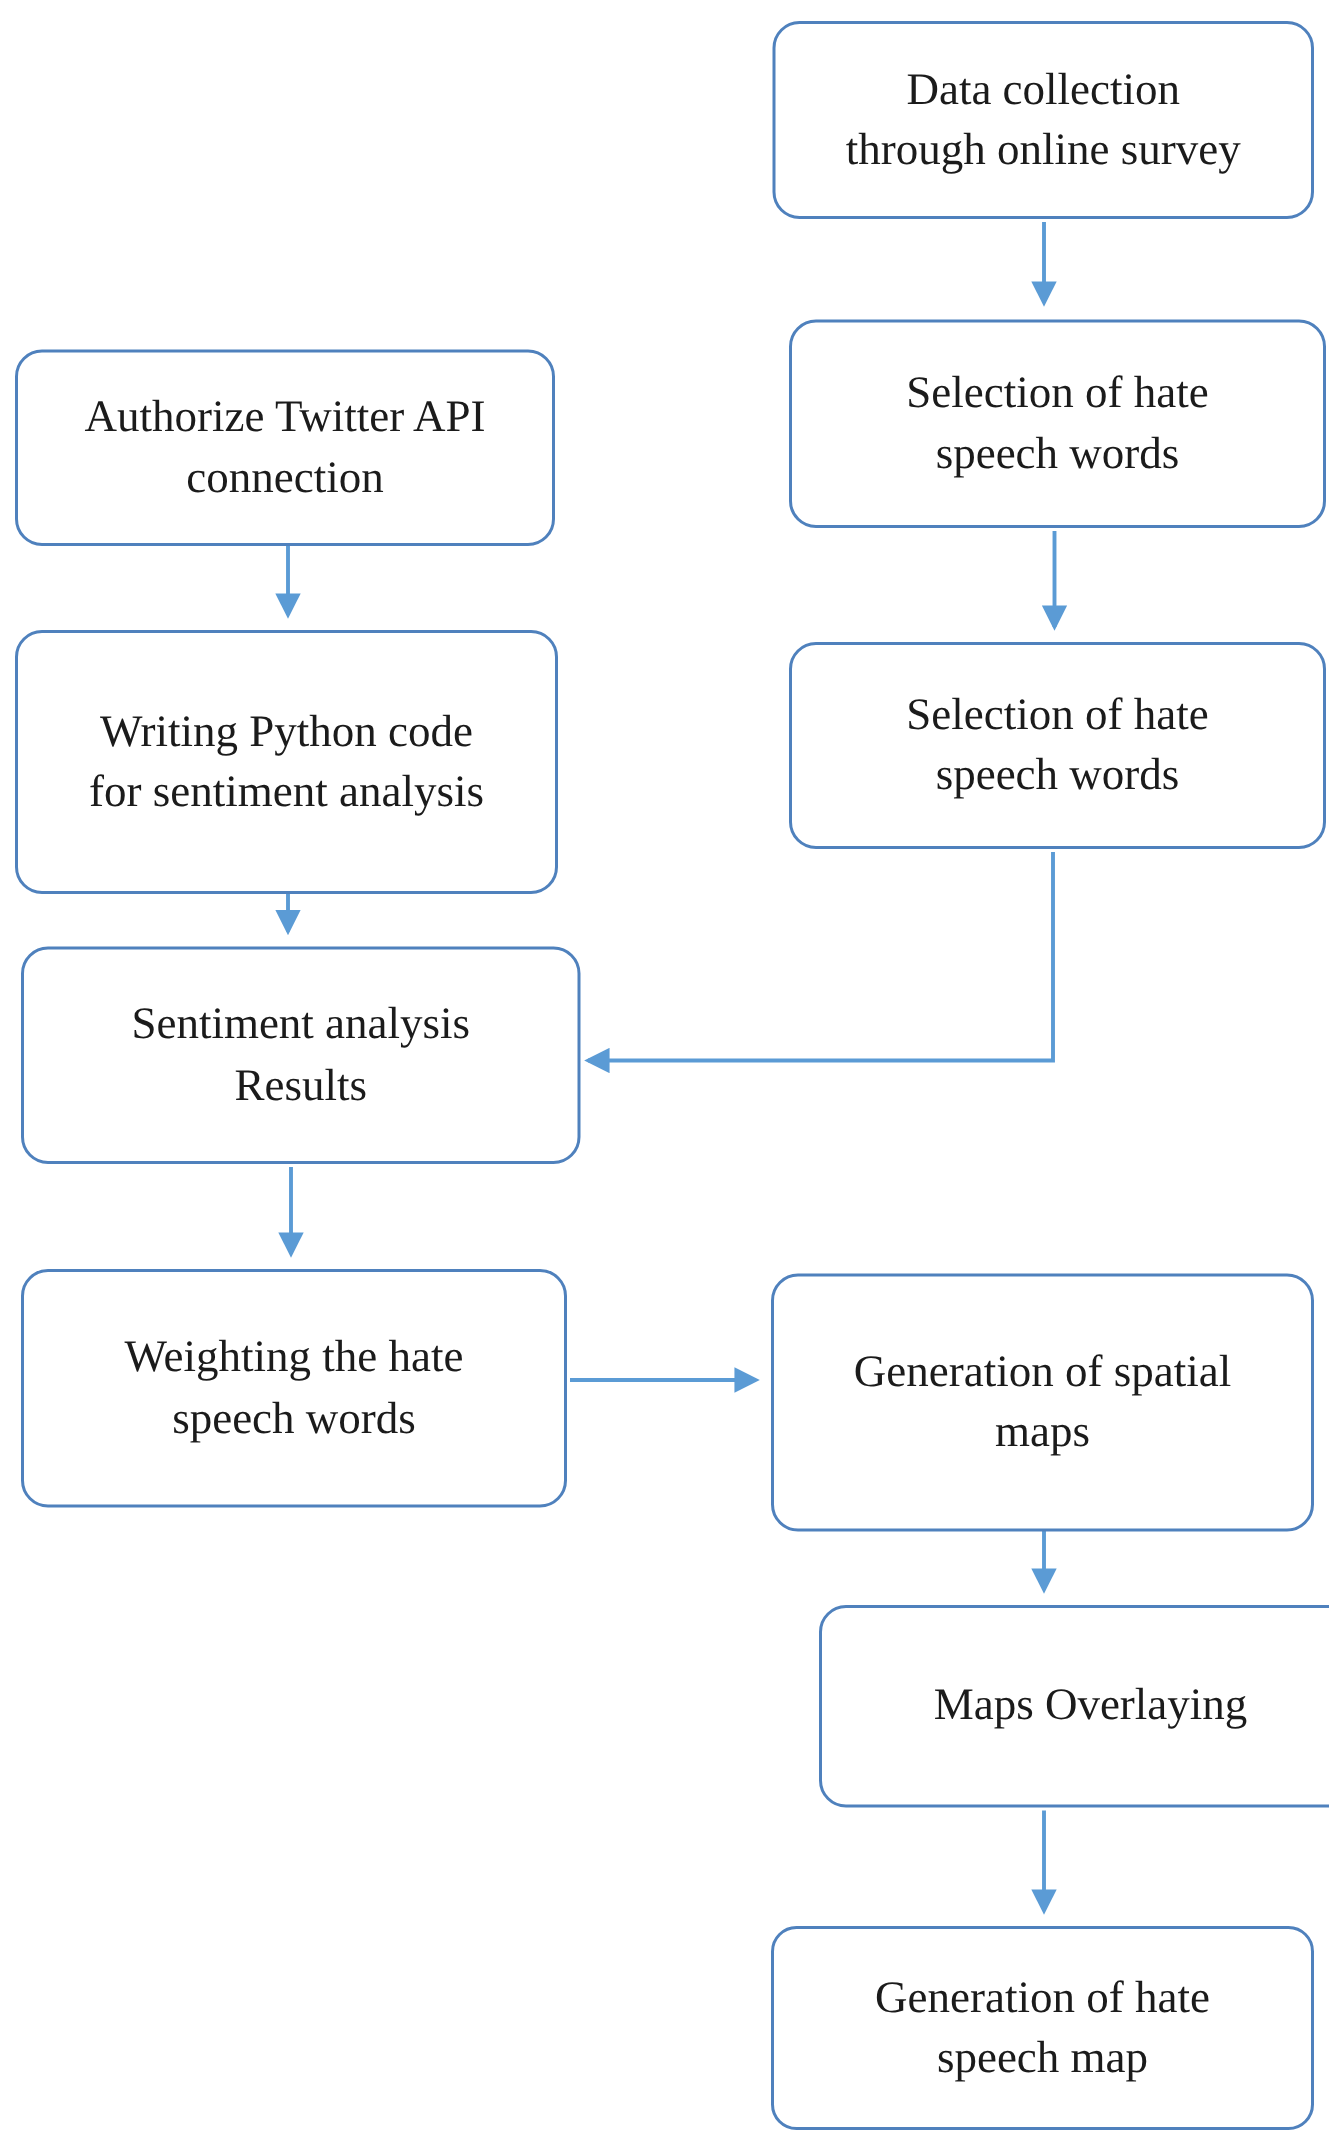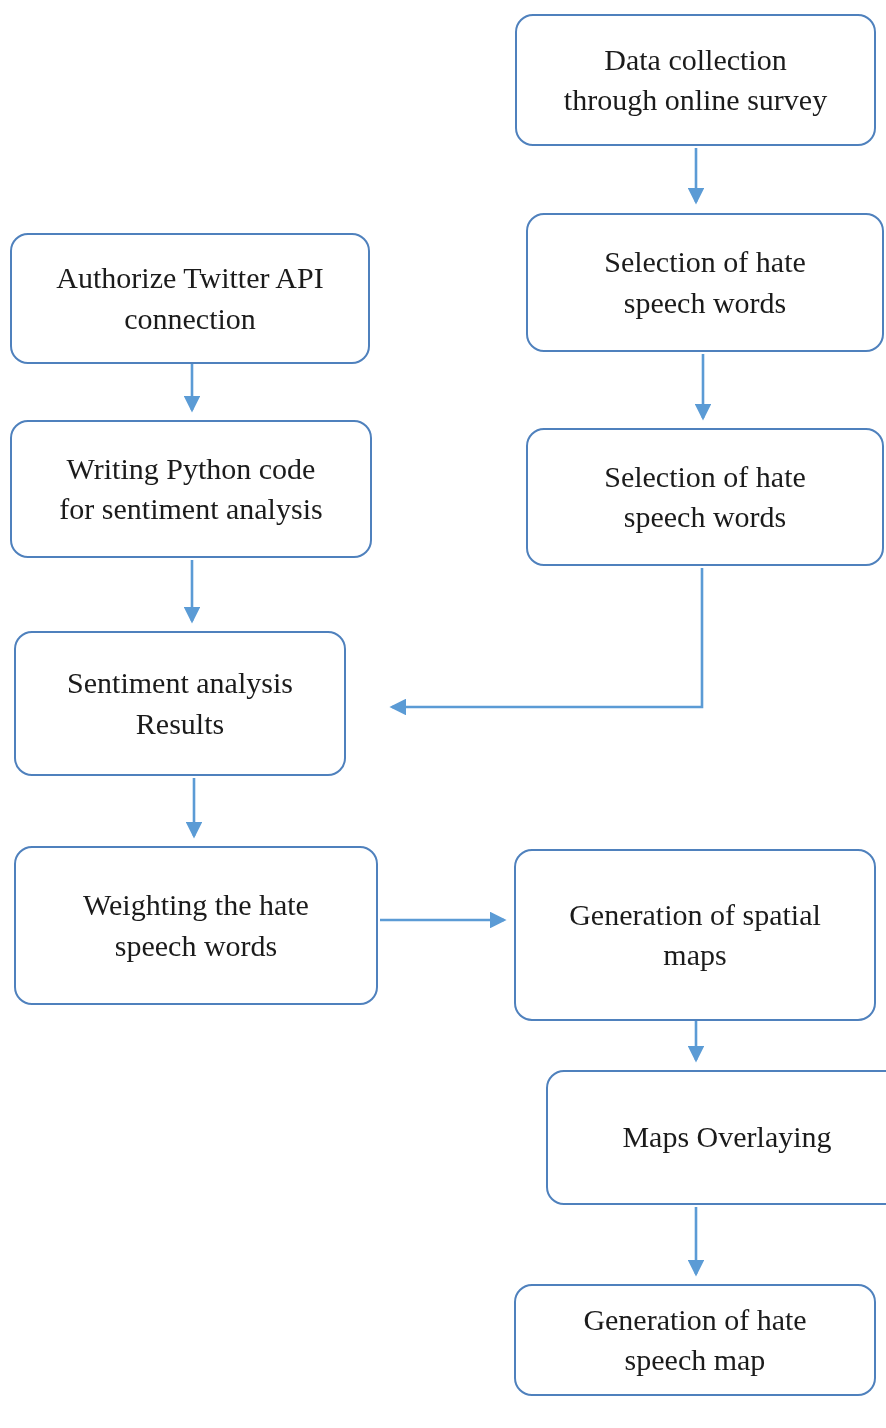--- a/index.html
+++ b/index.html
@@ -95,42 +95,42 @@
   <div class="node" style="left:526px; top:428px; width:358px; height:138px;">
     <span class="label">Selection of hate
 speech words</span>
   </div>
 
   <div class="node" style="left:10px; top:205px; width:360px; height:131px;margin-top:28px;">
     <span class="label">Authorize Twitter API
 connection</span>
   </div>
 
-  <div class="node" style="left:10px; top:420px; width:362px; height:138px;">
+  <div class="node" style="left:10px; top:420px; width:362px; height:176px;">
     <span class="label">Writing Python code
 for sentiment analysis</span>
   </div>
 
-  <div class="node" style="left:14px; top:631px; width:332px; height:145px;">
+  <div class="node" style="left:14px; top:631px; width:373px; height:145px;">
     <span class="label">Sentiment analysis
 Results</span>
   </div>
 
   <div class="node" style="left:14px; top:846px; width:364px; height:159px;">
     <span class="label">Weighting the hate
 speech words</span>
   </div>
 
   <div class="node" style="left:514px; top:849px; width:362px; height:172px;">
     <span class="label">Generation of spatial
 maps</span>
   </div>
 
   <div class="node" style="left:514px; top:1070px; width:362px; height:135px;margin-left:32px;">
     <span class="label">Maps Overlaying</span>
   </div>
 
-  <div class="node" style="left:514px; top:1284px; width:362px; height:112px;">
+  <div class="node" style="left:514px; top:1284px; width:362px; height:136px;border-radius:17px;">
     <span class="label">Generation of hate
 speech map</span>
   </div>
 
 </div>
 
 </body></html>

